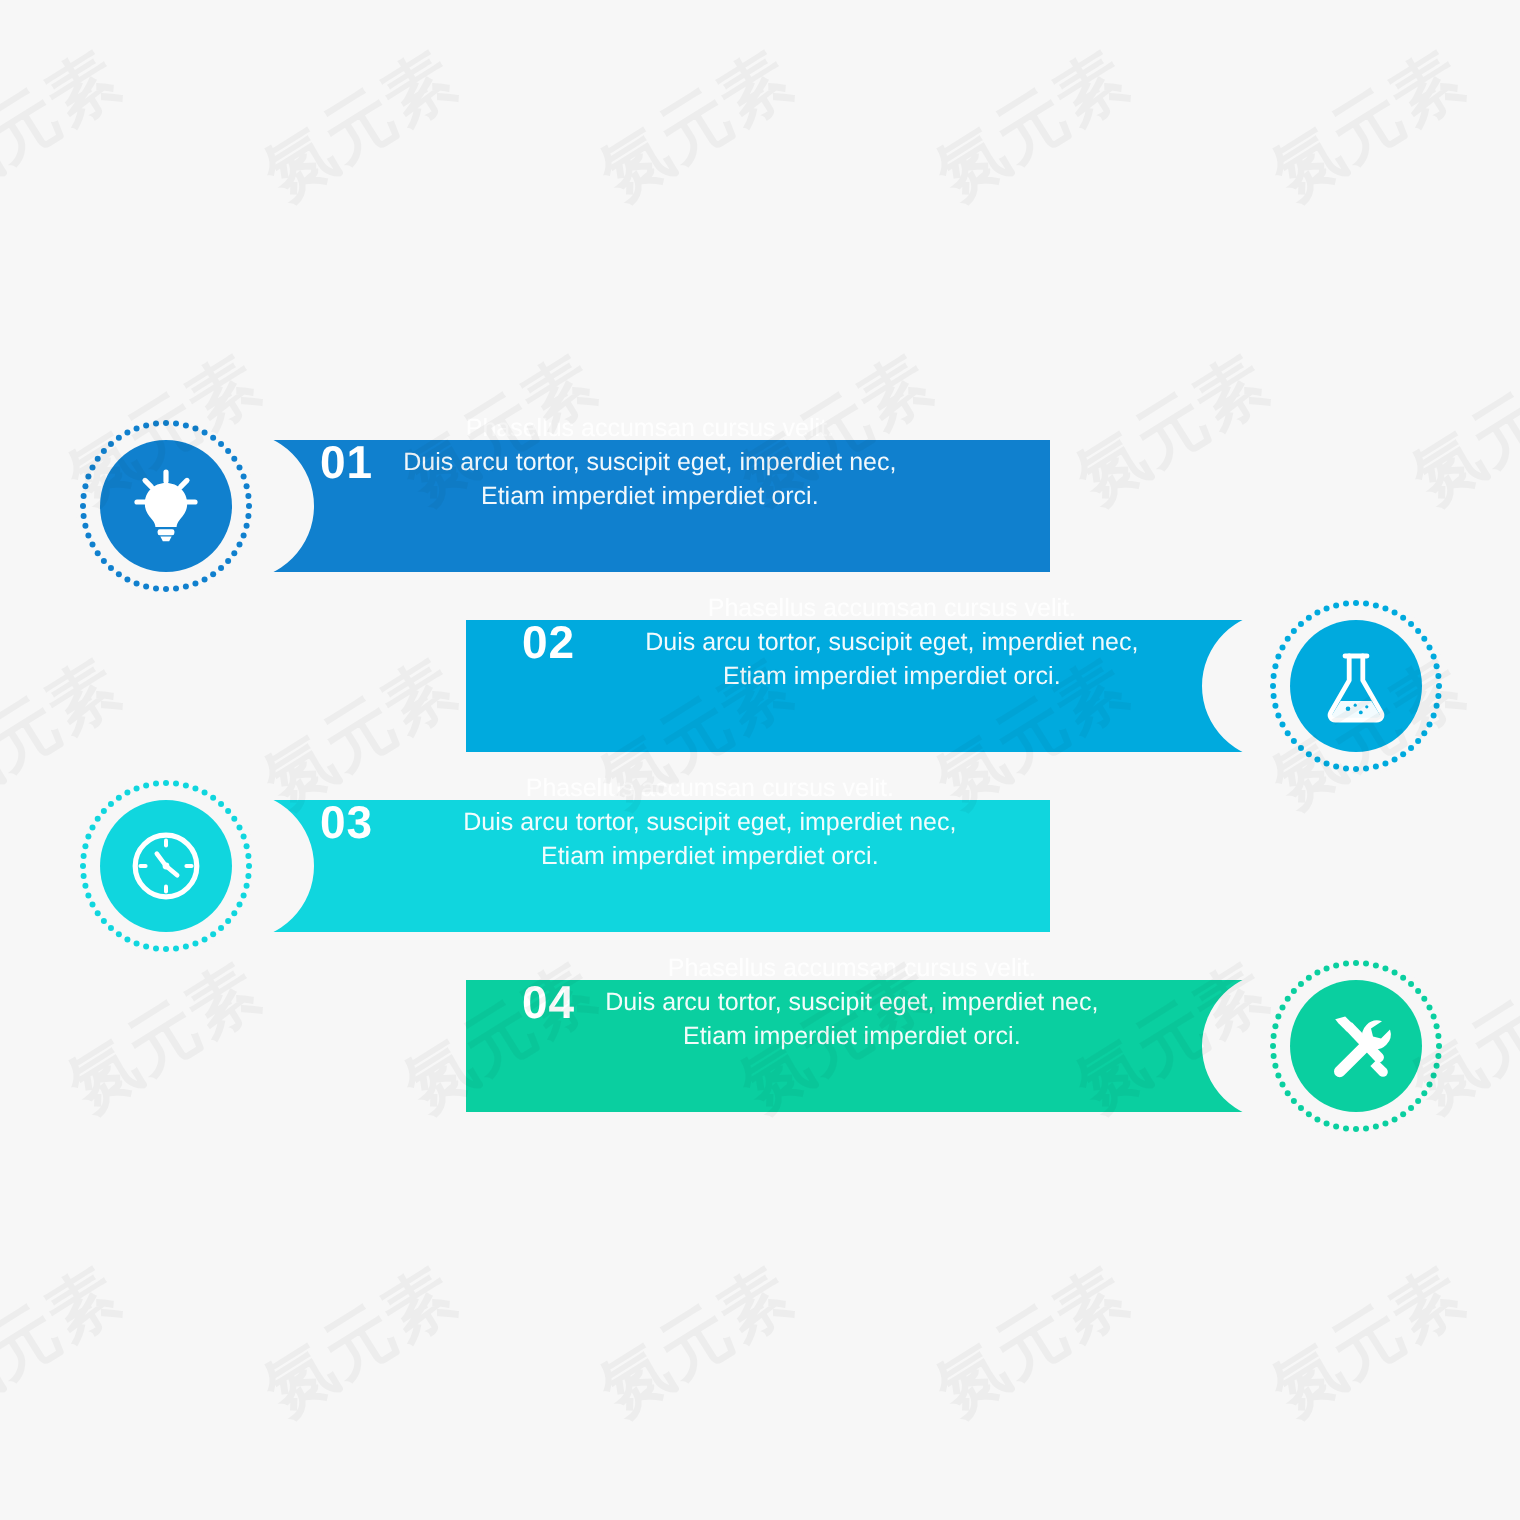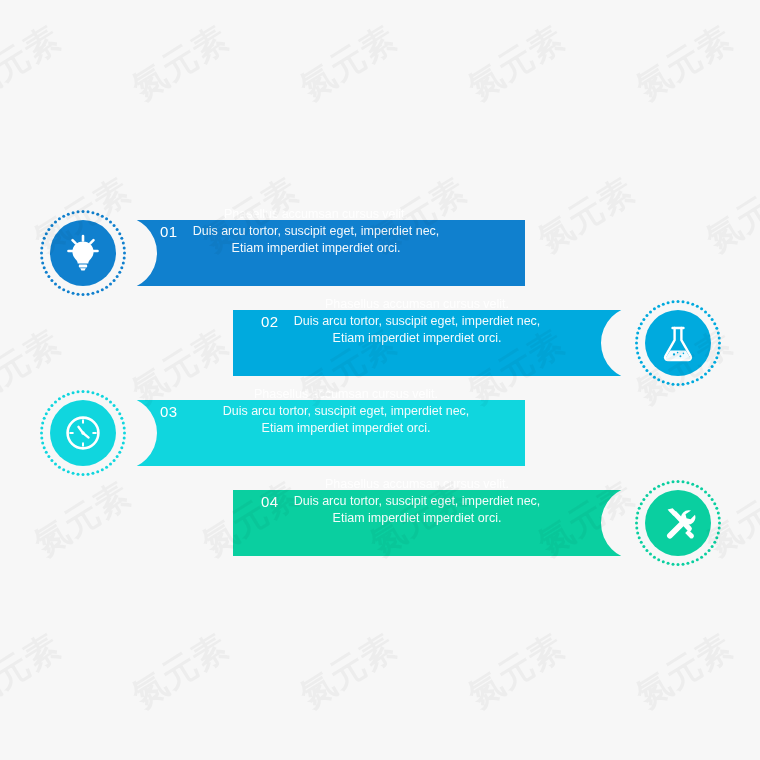--- a/index.html
+++ b/index.html
@@ -60,22 +60,22 @@
   .bar-content {
     position: absolute;
     top: 0;
     height: 66px;
     display: flex;
     align-items: center;
     box-sizing: border-box;
   }
   .step-number {
     color: #ffffff;
-    font-size: 15px;
-    font-weight: 400;
+    font-size: 23px;
+    font-weight: 700;
     letter-spacing: 0.5px;
     margin-right: 15px;
     flex: 0 0 auto;
     line-height: 1;
   }
   .step-lines {
     display: flex;
     flex-direction: column;
     justify-content: center;
     text-align: center;
@@ -214,21 +214,21 @@
     </g>
     </svg>
       </div>
     </div>
     <div class="row" style="top: 288px;">
       <div class="bar-wrap" style="left: 233px; width: 405px;">
         <svg class="bar-svg" width="405" height="66" viewBox="0 0 405 66">
          <path d="M 0 0 L 405 0 L 405 -4 A 37 37 0 0 0 405 70 L 405 66 L 0 66 Z" fill="#00aade"></path>
        </svg>
       </div>
-      <div class="bar-content" style="left: 261px; width: 377px;">
+      <div class="bar-content" style="left: 261px; width: 377px; gap: 20px;">
         <div class="step-number">02</div>
         <div class="step-lines">
           <span>Phasellus accumsan cursus velit.</span>
           <span>Duis arcu tortor, suscipit eget, imperdiet nec,</span>
           <span>Etiam imperdiet imperdiet orci.</span>
         </div>
       </div>
       <div class="badge" style="left: 633px;">
     <svg width="90" height="90" viewBox="0 0 90 90">
       <circle cx="45" cy="45" r="45" fill="#f7f7f7"></circle>

